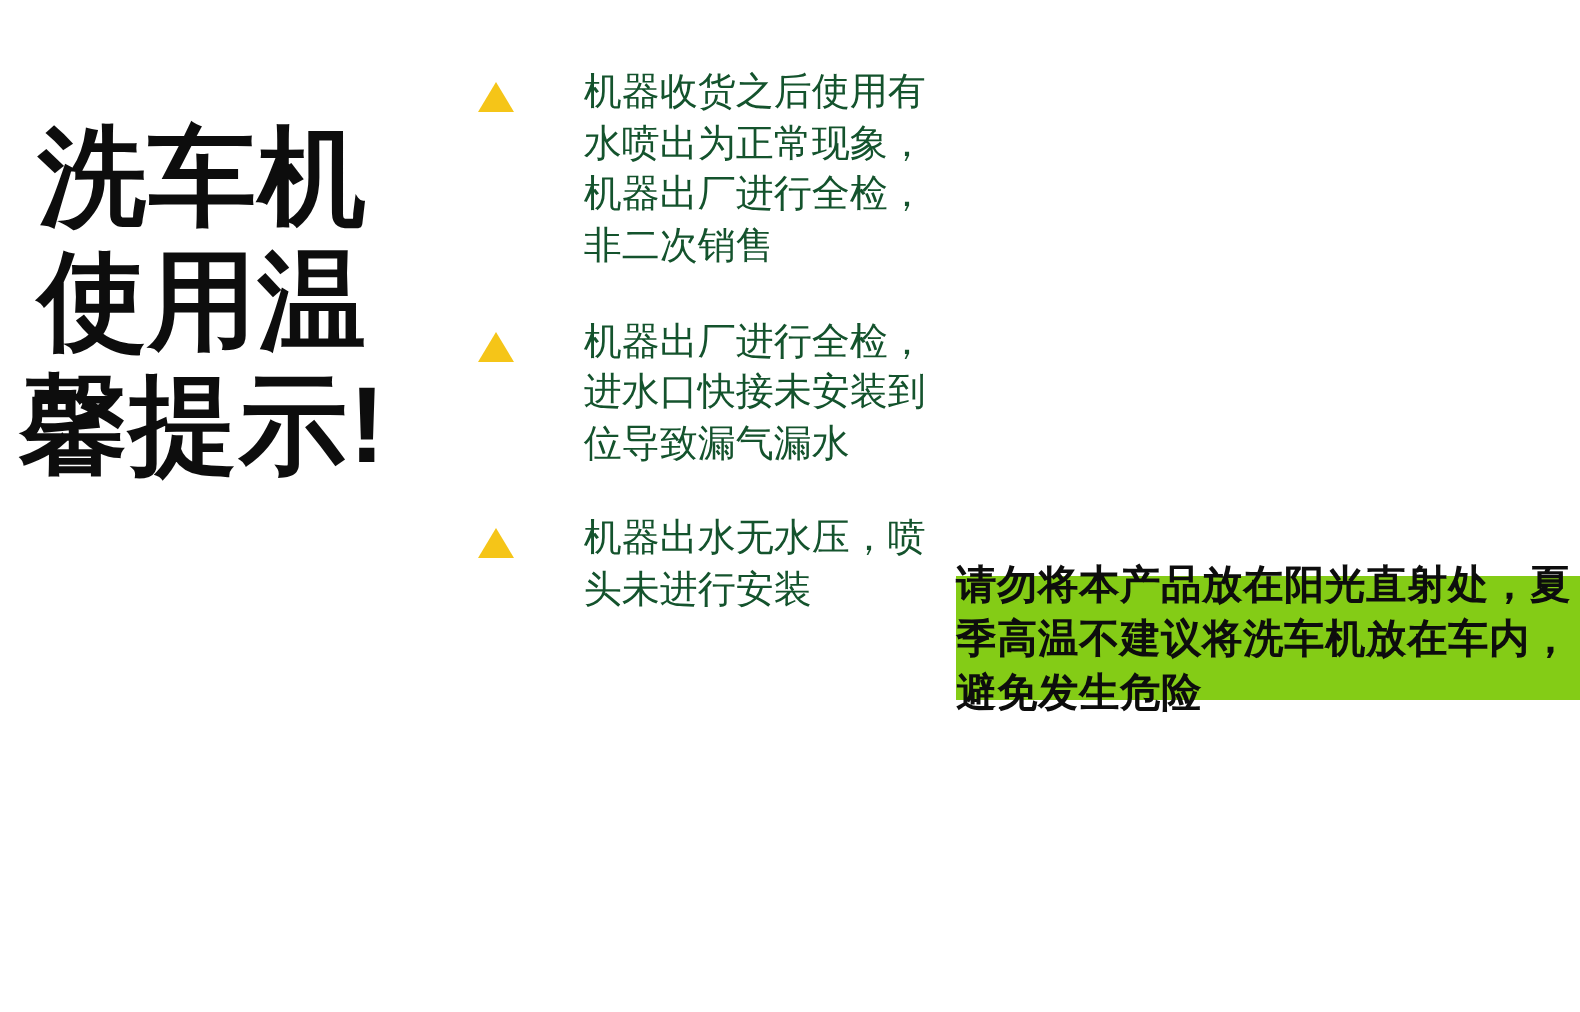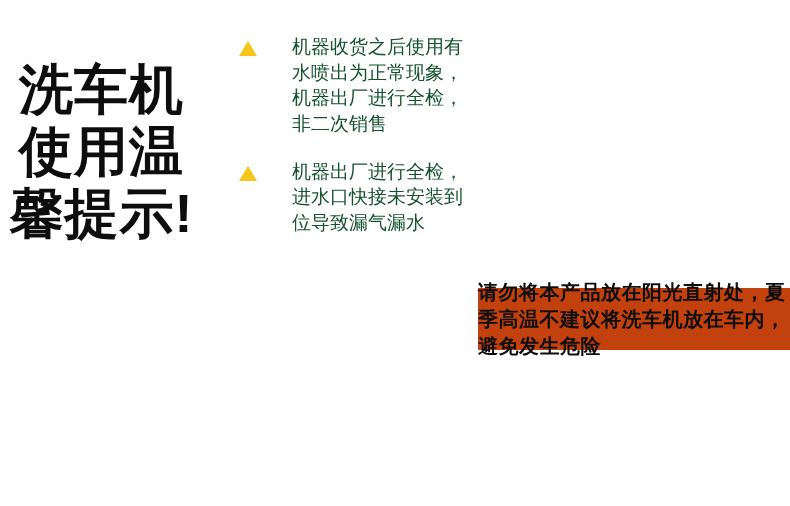--- a/index.html
+++ b/index.html
@@ -60,21 +60,21 @@
     line-height: 1.35;
     color: #14532d;
     font-family: Liberation Sans, sans-serif;
     margin-left: 20px;
   }
   .spacer {
     flex: 1 1 auto;
   }
   .footer-band {
     width: 100%;
-    background: #c2410c;
+    background: #84cc16;
     height: 62px;
     display: flex;
     align-items: center;
     justify-content: center;
     margin-top: auto;
     margin-bottom: 18px;
   }
   .footer-text {
     font-size: 20px;
     font-weight: bold;
@@ -96,20 +96,24 @@
 
   <ul class="tips">
     <li class="tip-row">
       <span class="bullet"></span>
       <span class="tip-text">机器收货之后使用有水喷出为正常现象，机器出厂进行全检，非二次销售</span>
     </li>
     <li class="tip-row">
       <span class="bullet"></span>
       <span class="tip-text">机器出厂进行全检，进水口快接未安装到位导致漏气漏水</span>
     </li>
+    <li class="tip-row">
+      <span class="bullet"></span>
+      <span class="tip-text">机器出水无水压，喷头未进行安装</span>
+    </li>
   </ul>
 
   <div class="spacer"></div>
 
   <div class="footer-band">
     <span class="footer-text">请勿将本产品放在阳光直射处，夏季高温不建议将洗车机放在车内，避免发生危险</span>
   </div>
 
   <div class="bottom-white"></div>
 

